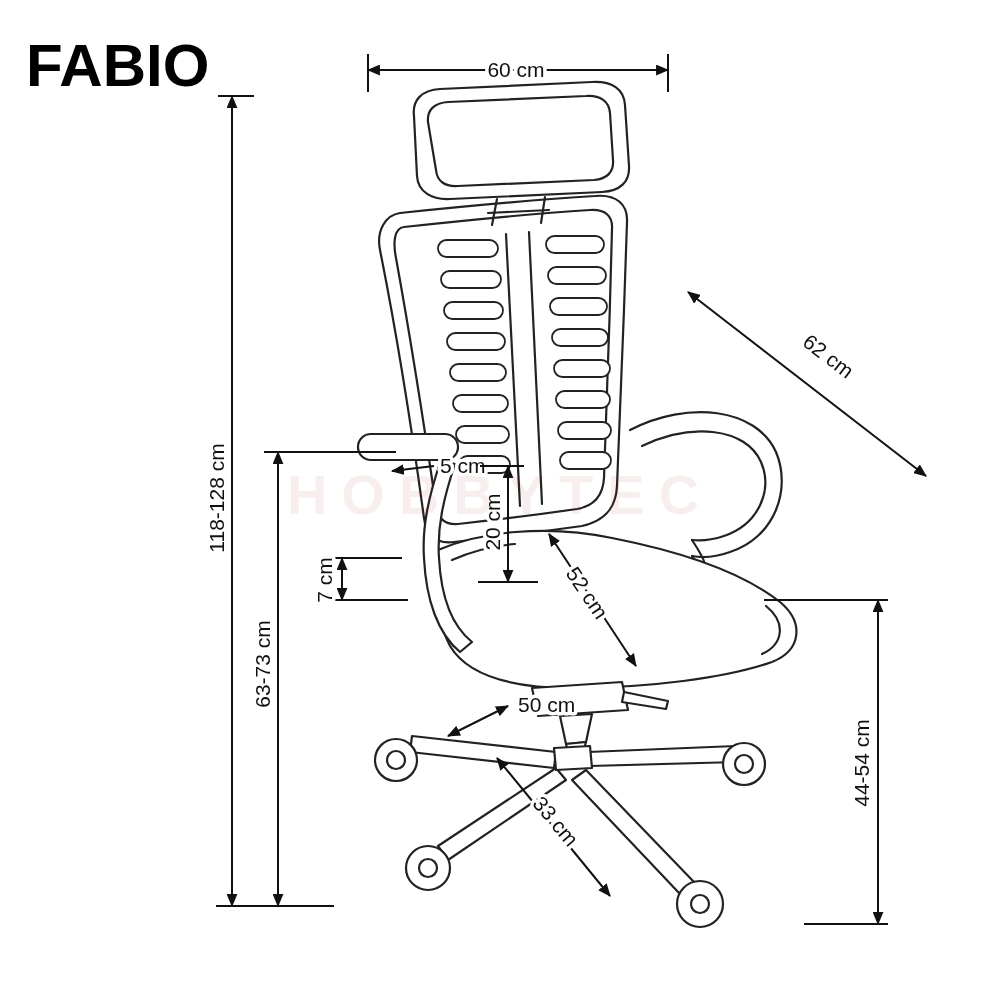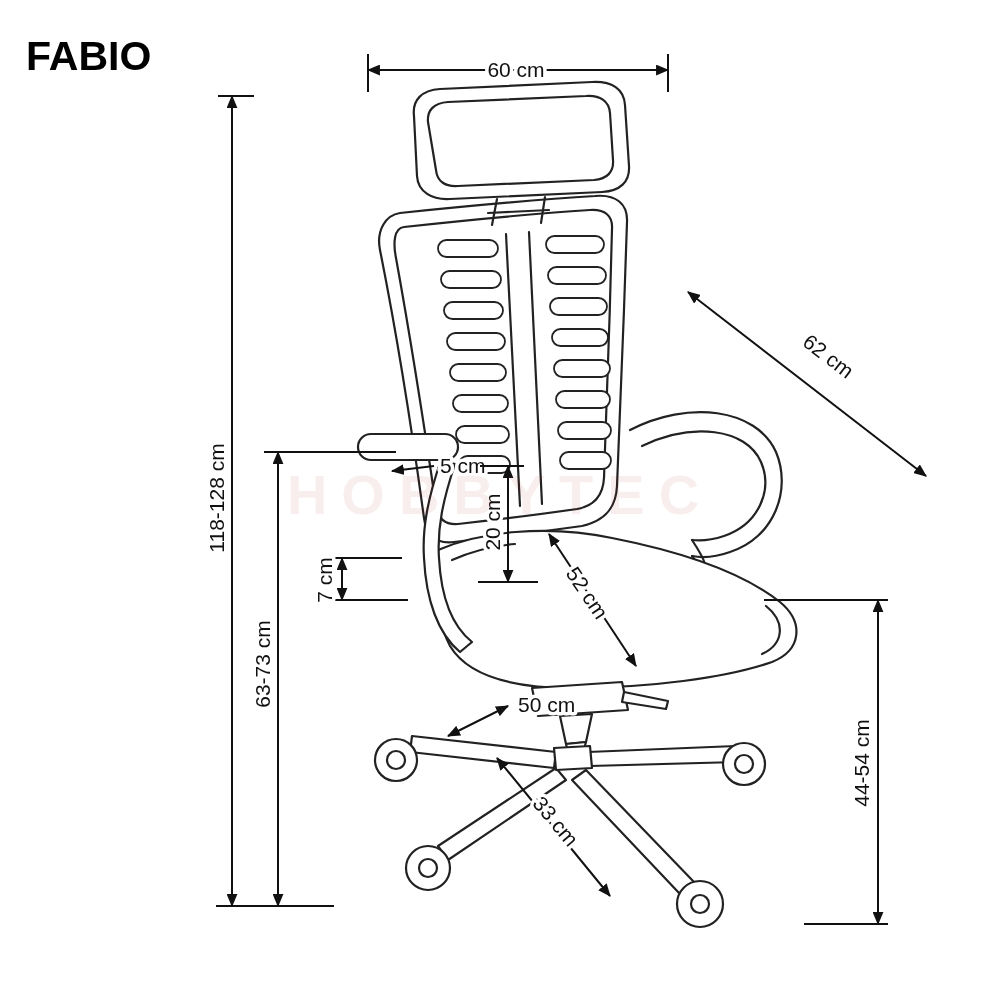--- a/index.html
+++ b/index.html
@@ -1,18 +1,18 @@
 <!DOCTYPE html>
 <html><head>
 <meta charset="utf-8">
 <style>
   html,body{margin:0;padding:0;background:#fff;}
   .stage{position:relative;width:1000px;height:1000px;background:#fff;overflow:hidden;
          font-family:"Liberation Sans",sans-serif;}
-  .title{position:absolute;left:26px;top:36px;font-size:41px;font-weight:800;
+  .title{position:absolute;left:26px;top:36px;font-size:60px;font-weight:800;
          letter-spacing:0px;color:#000;line-height:1;}
   .watermark{position:absolute;left:500px;top:500px;transform:translate(-50%,-58%);
          font-size:56px;font-weight:700;letter-spacing:14px;color:#b91c1c;opacity:.07;
          white-space:nowrap;pointer-events:none;z-index:5;}
   svg{position:absolute;left:0;top:0;z-index:2;}
   .cline{stroke:#222;stroke-width:2.2;fill:none;stroke-linecap:round;stroke-linejoin:round;}
   .cfill{stroke:#222;stroke-width:2.2;fill:#fff;stroke-linejoin:round;}
   .slot{stroke:#222;stroke-width:1.8;fill:#fff;}
   .dim{stroke:#111;stroke-width:2;fill:none;}
   .tick{stroke:#111;stroke-width:2;}

